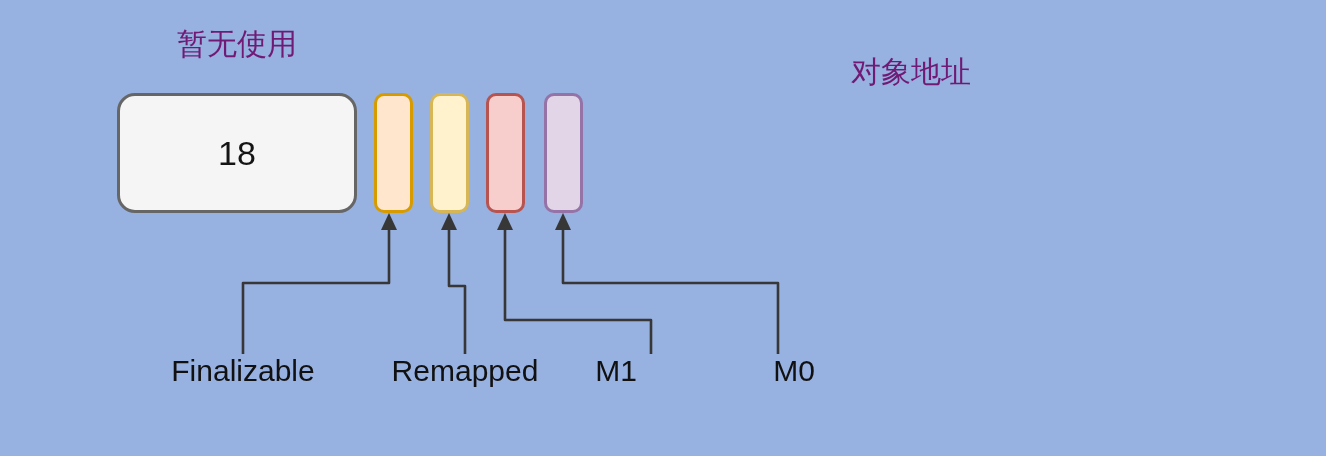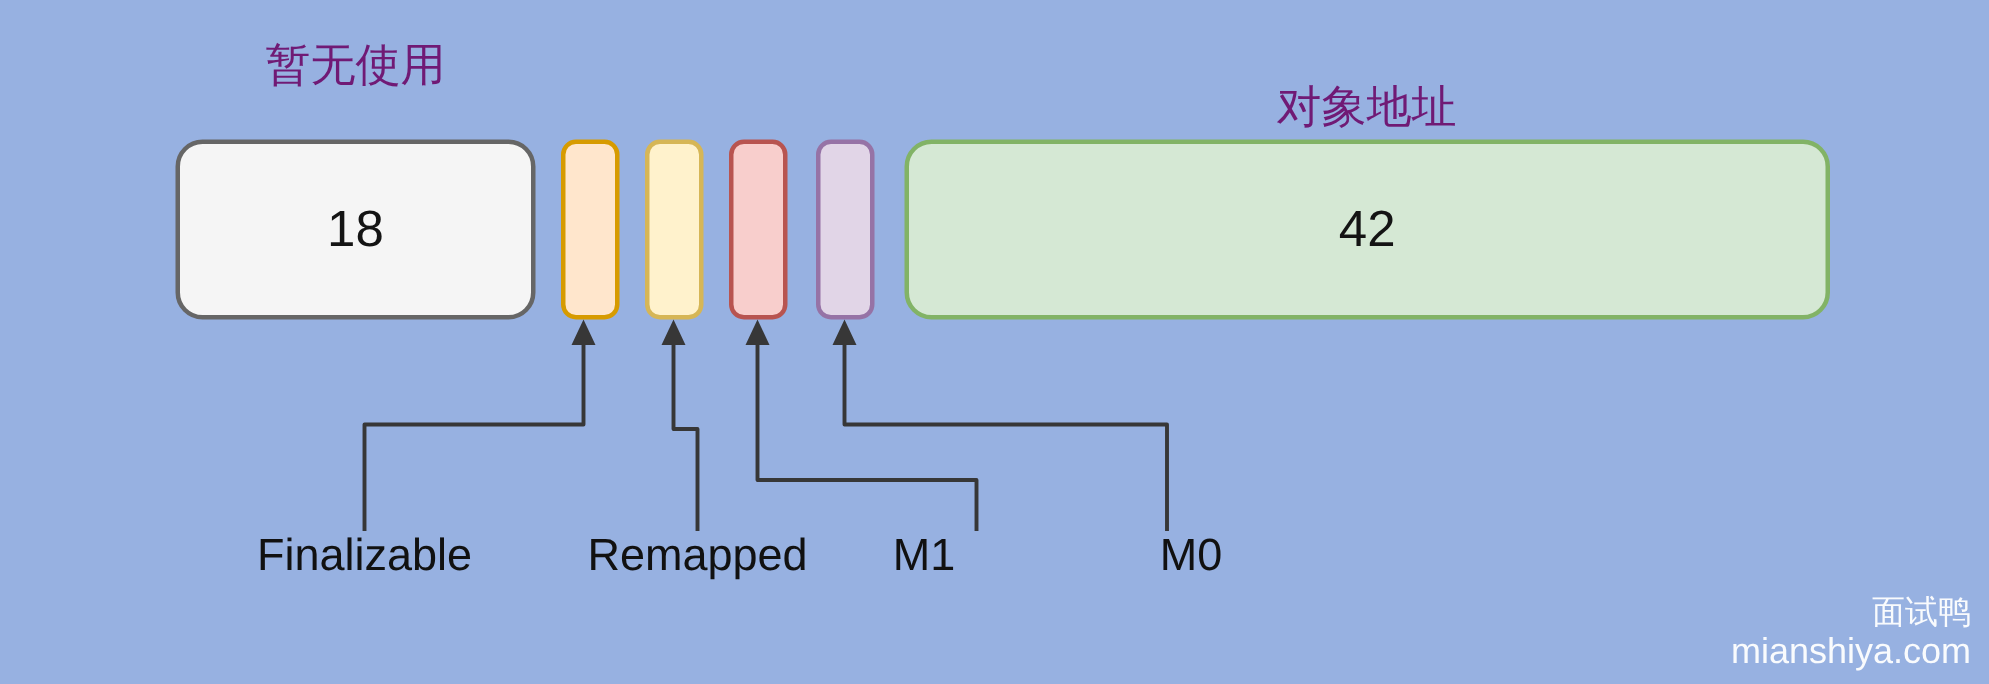--- a/index.html
+++ b/index.html
@@ -81,23 +81,20 @@
   </div>
 
   <div class="box bar" style="left: 374px; background: rgb(255, 230, 204); border-color: rgb(215, 155, 0);"></div>
 
   <div class="box bar" style="left: 430px; background: rgb(255, 242, 204); border-color: rgb(214, 182, 86);"></div>
 
   <div class="box bar" style="left: 486px; background: rgb(248, 206, 204); border-color: rgb(184, 84, 80);"></div>
 
   <div class="box bar" style="left: 544px; background: rgb(225, 213, 231); border-color: rgb(150, 115, 166);"></div>
 
-  <div class="box big" style="left: 603px; width: 617px; background: rgb(213, 232, 212); border-color: rgb(130, 179, 102);">
-    <span class="num">42</span>
-  </div>
 
   <svg class="connector-svg" viewBox="0 0 1326 456" xmlns="http://www.w3.org/2000/svg">
     <g style="stroke: rgb(55, 55, 55); fill: rgb(55, 55, 55);">
       <polyline points="243,354 243,283 389,283 389,228"></polyline>
       <polygon points="389,213 381,230 397,230" stroke="none"></polygon>
     </g>
     <g style="stroke: rgb(55, 55, 55); fill: rgb(55, 55, 55);">
       <polyline points="465,354 465,286 449,286 449,228"></polyline>
       <polygon points="449,213 441,230 457,230" stroke="none"></polygon>
     </g>
@@ -109,18 +106,14 @@
       <polyline points="778,354 778,283 563,283 563,228"></polyline>
       <polygon points="563,213 555,230 571,230" stroke="none"></polygon>
     </g>
   </svg>
 
   <div class="bitlabel" style="left:243px;">Finalizable</div>
   <div class="bitlabel" style="left:465px;">Remapped</div>
   <div class="bitlabel" style="left:616px;">M1</div>
   <div class="bitlabel" style="left:794px;">M0</div>
 
-  <div class="watermark" style="color: rgb(255, 255, 255);">
-    <div class="wm-brand">面试鸭</div>
-    <div class="wm-site">mianshiya.com</div>
-  </div>
 
 </div>
 
 </body></html>

